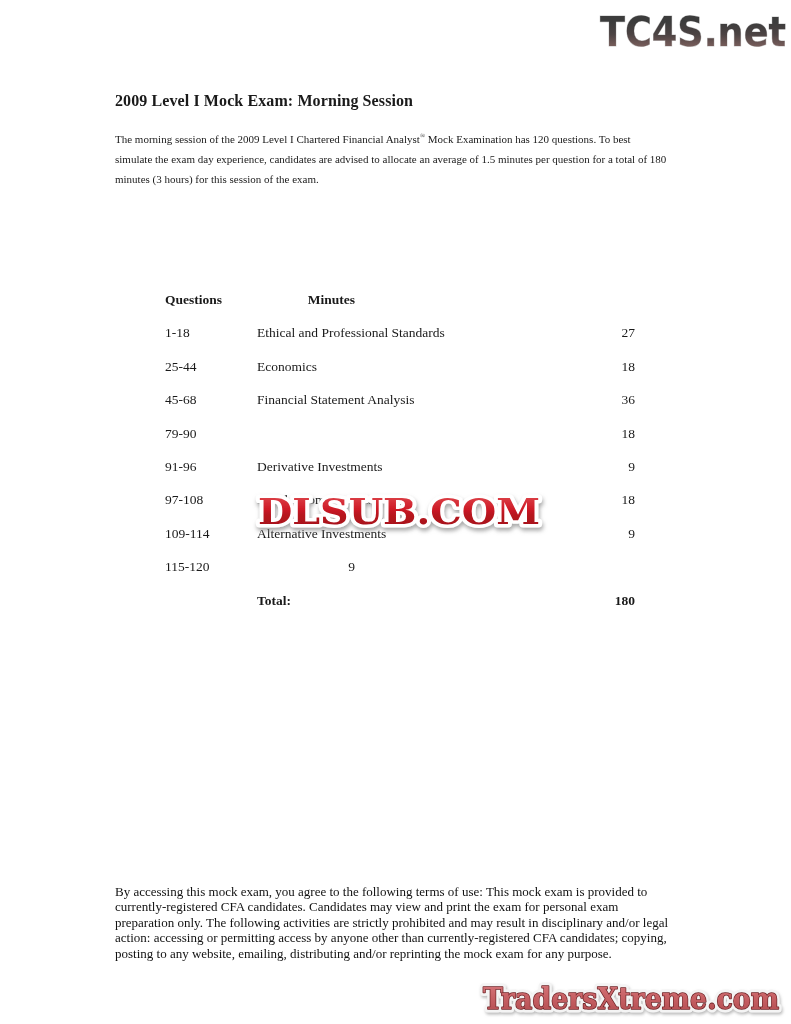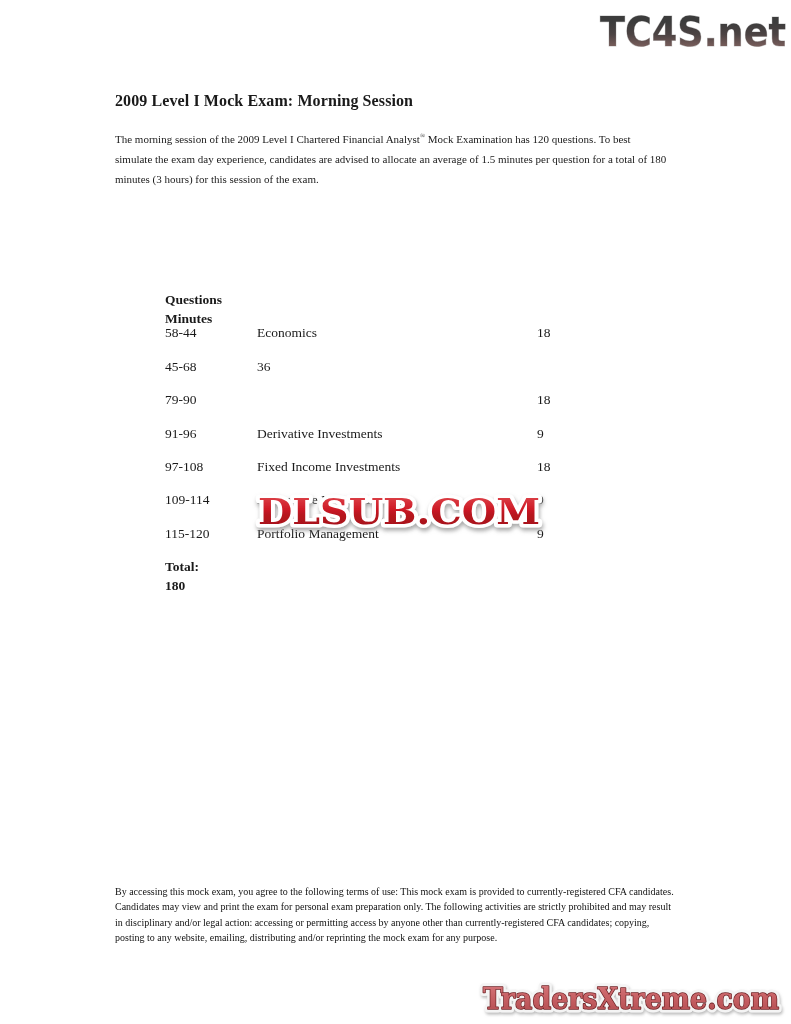--- a/index.html
+++ b/index.html
@@ -34,30 +34,30 @@
   
   #schedule { top: 290px; left: 165px; width: 470px; }
   .trow {
     display: flex;
     height: 33.4px;
     align-items: flex-start;
     font-size: 13.5px; line-height: 19px;
   }
   .trow .c-q { width: 92px; flex: none; }
   .trow .c-t { width: 280px; flex: none; }
-  .trow .c-m { width: 98px; flex: none; }
-  .trow.thead, .trow.total-row { font-weight: bold; flex-direction: column; }
+  .trow .c-m { width: 98px; flex: none; text-align: right; }
+  .trow.thead, .trow.total-row { font-weight: bold; }
 
   
   #dlsub-watermark { top: 484px; left: 250px; width: 298px; height: 56px; pointer-events: none; }
 
   
   #terms {
     top: 884px; left: 115px; width: 560px;
-    font-size: 10px; line-height: 15.4px;
+    font-size: 13px; line-height: 15.4px;
     color: #111;
   }
 
   
   #tx-logo { top: 975px; left: 476px; width: 310px; height: 46px; }
 </style>
 </head>
 <body>
 
 <svg id="tc4s-logo" class="abs" viewBox="0 0 192 44" xmlns="http://www.w3.org/2000/svg">
@@ -74,26 +74,32 @@
 <h1 id="doc-title" class="abs">2009 Level I Mock Exam: Morning Session</h1>
 
 <p id="intro" class="abs"><span>The morning session of the 2009 Level I Chartered Financial Analyst</span><sup>®</sup><span> Mock Examination has 120 questions.  To best simulate the exam day experience, candidates are advised to allocate an average of 1.5 minutes per question for a total of 180 minutes (3 hours) for this session of the exam.</span></p>
 
 <div id="schedule" class="abs">
   <div class="trow thead">
     <span class="c-q">Questions</span>
     <span class="c-m">Minutes</span>
   </div>
   <div class="trow">
-    <span class="c-q">58-44</span>
+    <span class="c-q">1-18</span>
+    <span class="c-t">Ethical and Professional Standards</span>
+    <span class="c-m">27</span>
+  </div>
+  <div class="trow">
+    <span class="c-q">25-44</span>
     <span class="c-t">Economics</span>
     <span class="c-m">18</span>
   </div>
   <div class="trow">
     <span class="c-q">45-68</span>
+    <span class="c-t">Financial Statement Analysis</span>
     <span class="c-m">36</span>
   </div>
   <div class="trow">
     <span class="c-q">79-90</span>
     <span class="c-t"></span>
     <span class="c-m">18</span>
   </div>
   <div class="trow">
     <span class="c-q">91-96</span>
     <span class="c-t">Derivative Investments</span>
@@ -104,21 +110,20 @@
     <span class="c-t">Fixed Income Investments</span>
     <span class="c-m">18</span>
   </div>
   <div class="trow">
     <span class="c-q">109-114</span>
     <span class="c-t">Alternative Investments</span>
     <span class="c-m">9</span>
   </div>
   <div class="trow">
     <span class="c-q">115-120</span>
-    <span class="c-t">Portfolio Management</span>
     <span class="c-m">9</span>
   </div>
   <div class="trow total-row">
     <span class="c-q"></span>
     <span class="c-t">Total:</span>
     <span class="c-m">180</span>
   </div>
 </div>
 
 <svg id="dlsub-watermark" class="abs" viewBox="0 0 298 56" xmlns="http://www.w3.org/2000/svg">

